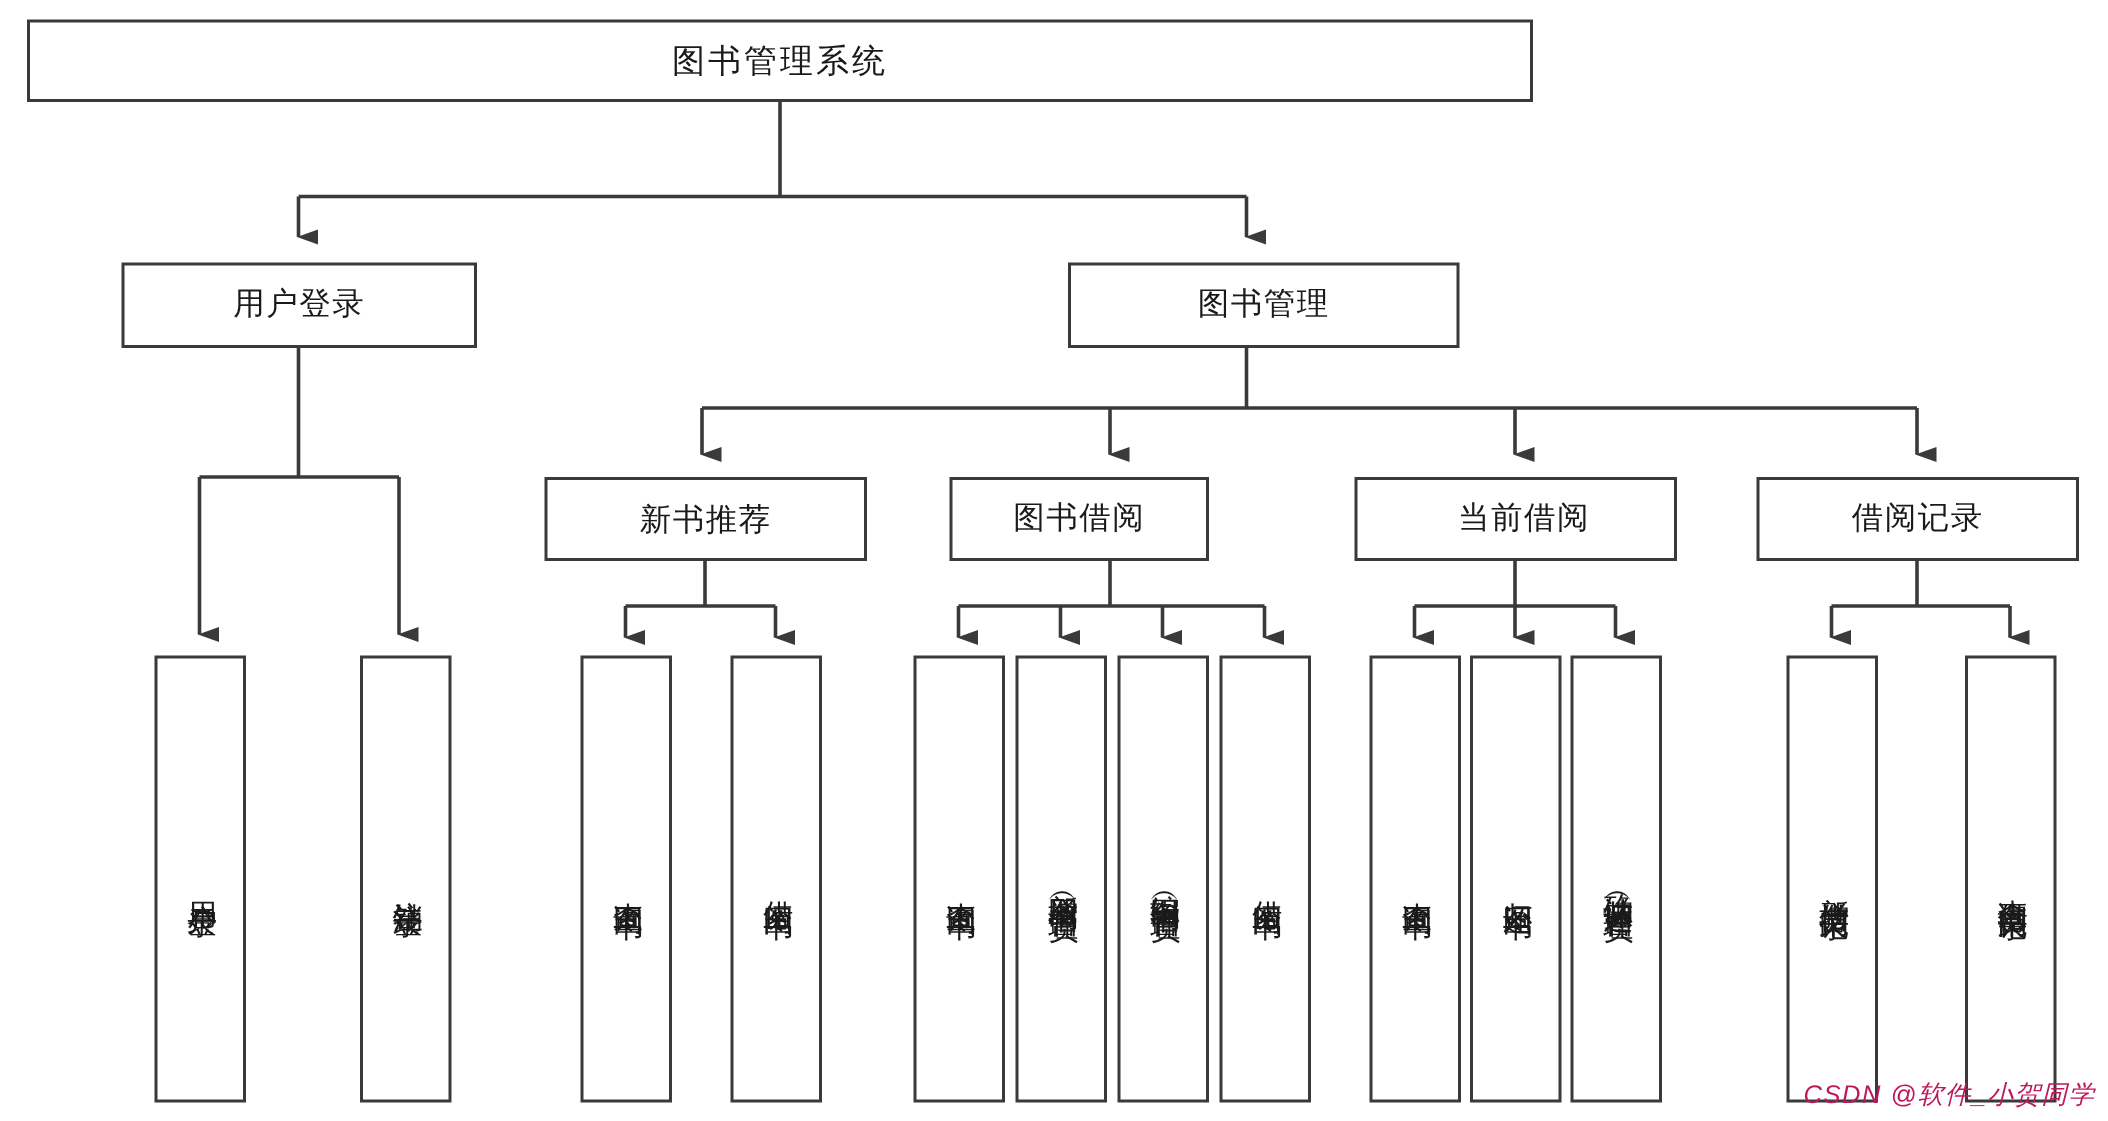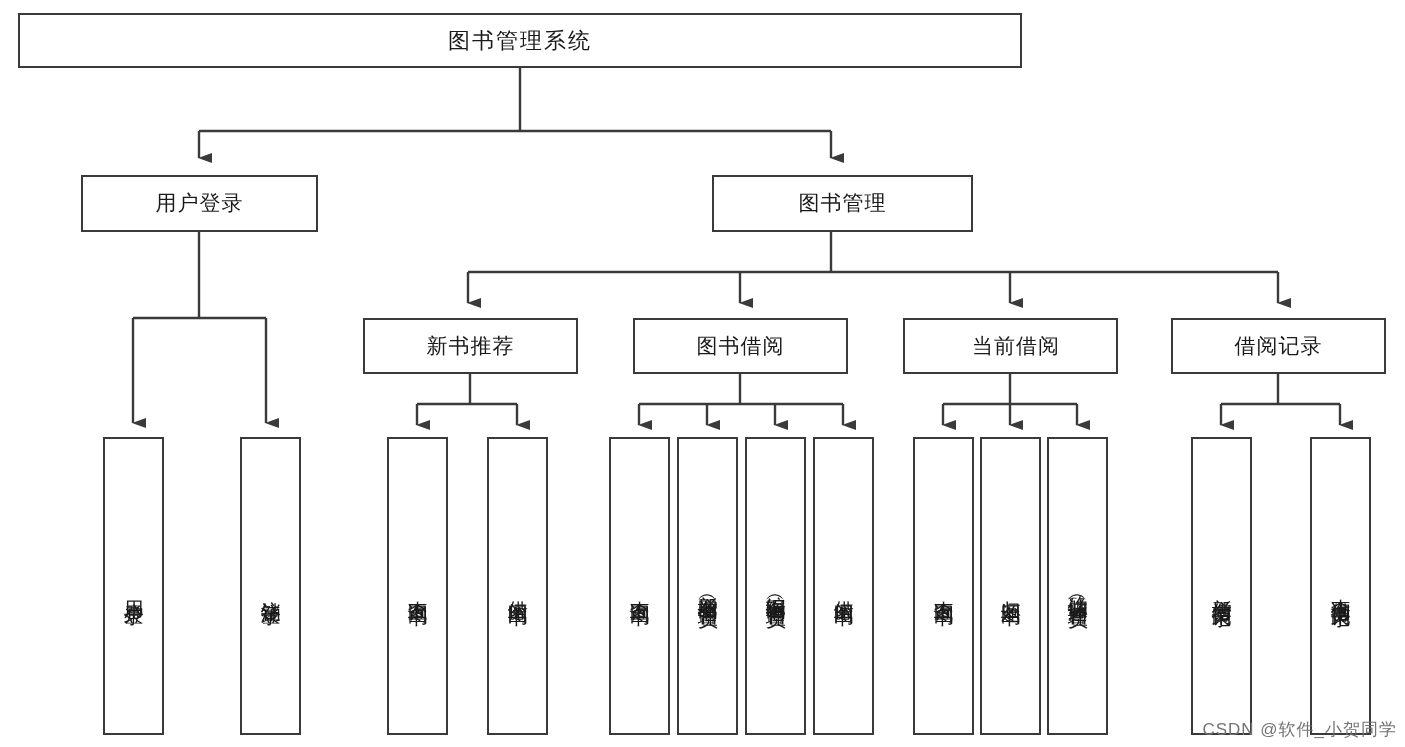--- a/index.html
+++ b/index.html
@@ -41,24 +41,25 @@
   .leaf-inner{
     height:100%;
     display:flex;
     align-items:center;
     justify-content:center;
   }
   .watermark{
     position:absolute;
     right:8px;bottom:6px;
     font-size:17px;
-    color:#737373;
+    color:#be185d;
     letter-spacing:1px;
     white-space:nowrap;
     user-select:none;
+    font-style:italic;
   }
 </style>
 </head>
 <body>
 
 <div id="stage">
 
   <svg id="wires" viewBox="0 0 1405 747" xmlns="http://www.w3.org/2000/svg">
     <defs>
       <marker id="arrow" viewBox="0 0 12 14" refX="6" refY="13" markerWidth="12" markerHeight="14" orient="auto-start-reverse" markerUnits="userSpaceOnUse">
@@ -116,21 +117,21 @@
   <div class="node horiz" style="left:81px;top:175px;width:237px;height:57px;">
     <span>用户登录</span>
   </div>
   <div class="node horiz" style="left:712px;top:175px;width:261px;height:57px;">
     <span>图书管理</span>
   </div>
 
   <div class="node horiz" style="left:363px;top:318px;width:215px;height:56px;font-family:Liberation Serif, serif;">
     <span>新书推荐</span>
   </div>
-  <div class="node horiz" style="left:633px;top:318px;width:215px;height:56px;">
+  <div class="node horiz" style="left:633px;top:318px;width:173px;height:56px;">
     <span>图书借阅</span>
   </div>
   <div class="node horiz" style="left:903px;top:318px;width:215px;height:56px;padding-left:11px;">
     <span>当前借阅</span>
   </div>
   <div class="node horiz" style="left:1171px;top:318px;width:215px;height:56px;">
     <span>借阅记录</span>
   </div>
 
   <div class="node leaf" style="left:103px;top:437px;width:61px;height:298px;">

